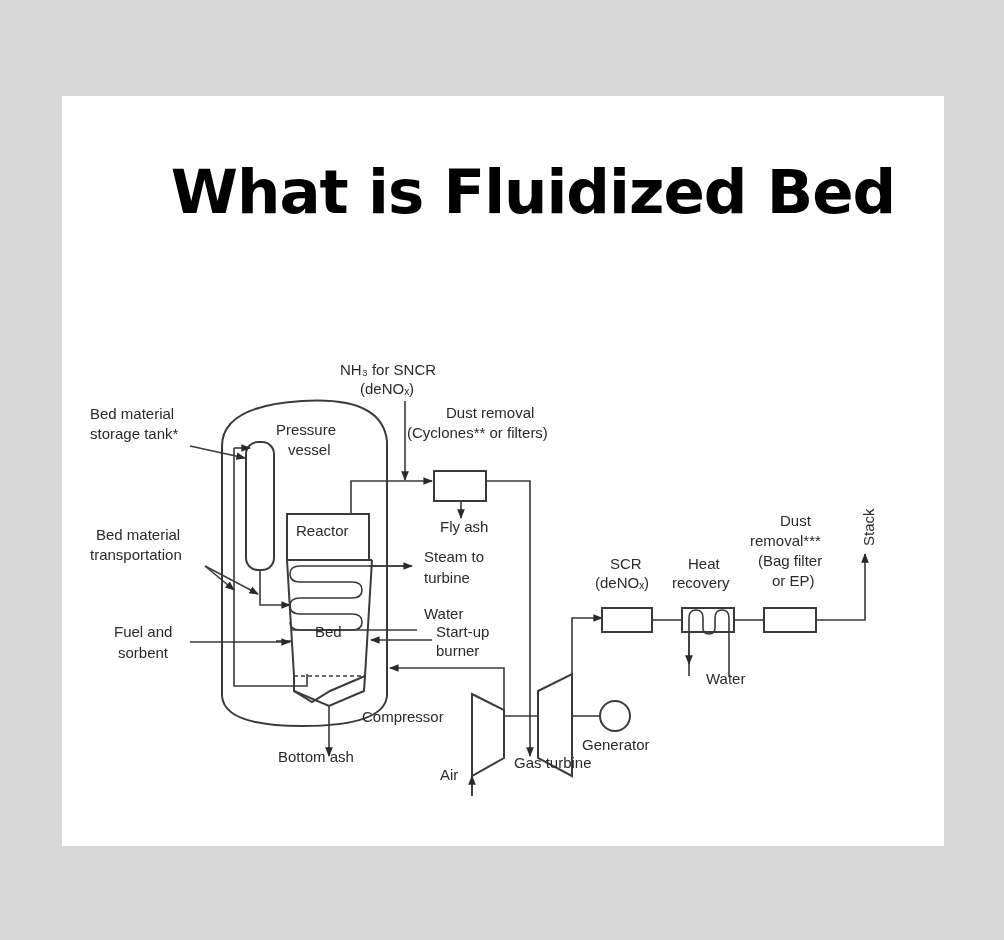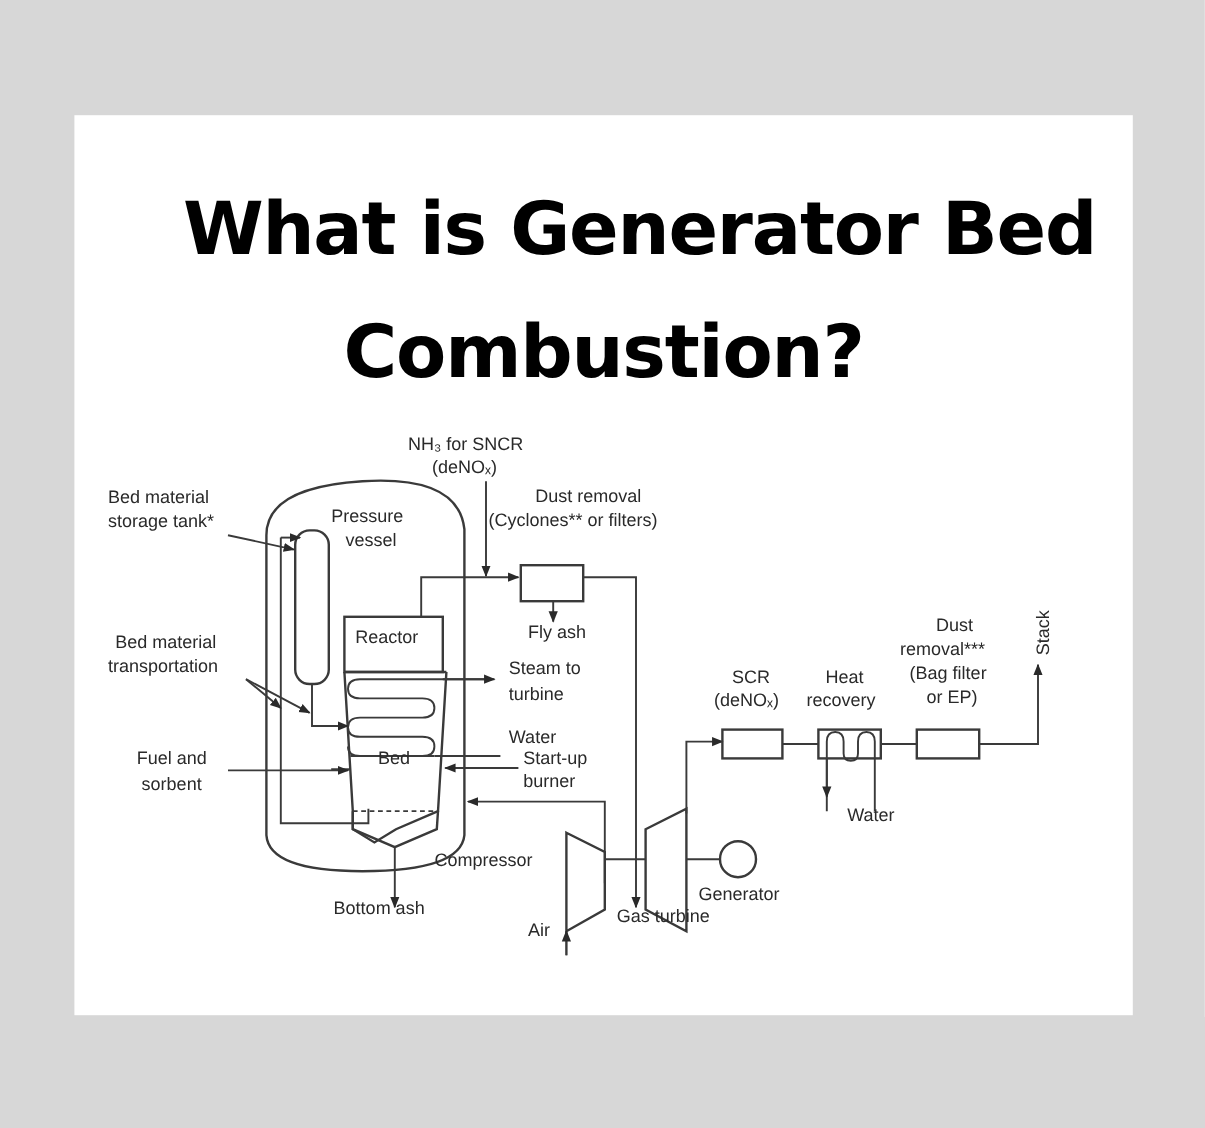--- a/index.html
+++ b/index.html
@@ -41,22 +41,21 @@
   }
   .ln { stroke: #3a3a3a; stroke-width: 2; fill: none; }
   .thin { stroke: #3a3a3a; stroke-width: 1.6; fill: none; }
   .dash { stroke: #3a3a3a; stroke-width: 1.4; stroke-dasharray: 4 3; fill: none; }
 </style>
 </head>
 <body>
 
 <div class="panel">
   <div class="title">
-    <span class="line1">What is Generator Bed</span>
-    <span class="line2">Combustion?</span>
+    <span class="line1">What is Fluidized Bed</span>
   </div>
 
   <svg class="diagram" width="882" height="750" viewBox="0 0 882 750">
     <defs>
       <marker id="arr" viewBox="0 0 10 10" refX="9" refY="5" markerWidth="6" markerHeight="6" orient="auto-start-reverse">
         <path d="M0,1 L10,5 L0,9 z" fill="#2a2a2a"></path>
       </marker>
     </defs>
 
     <g>

